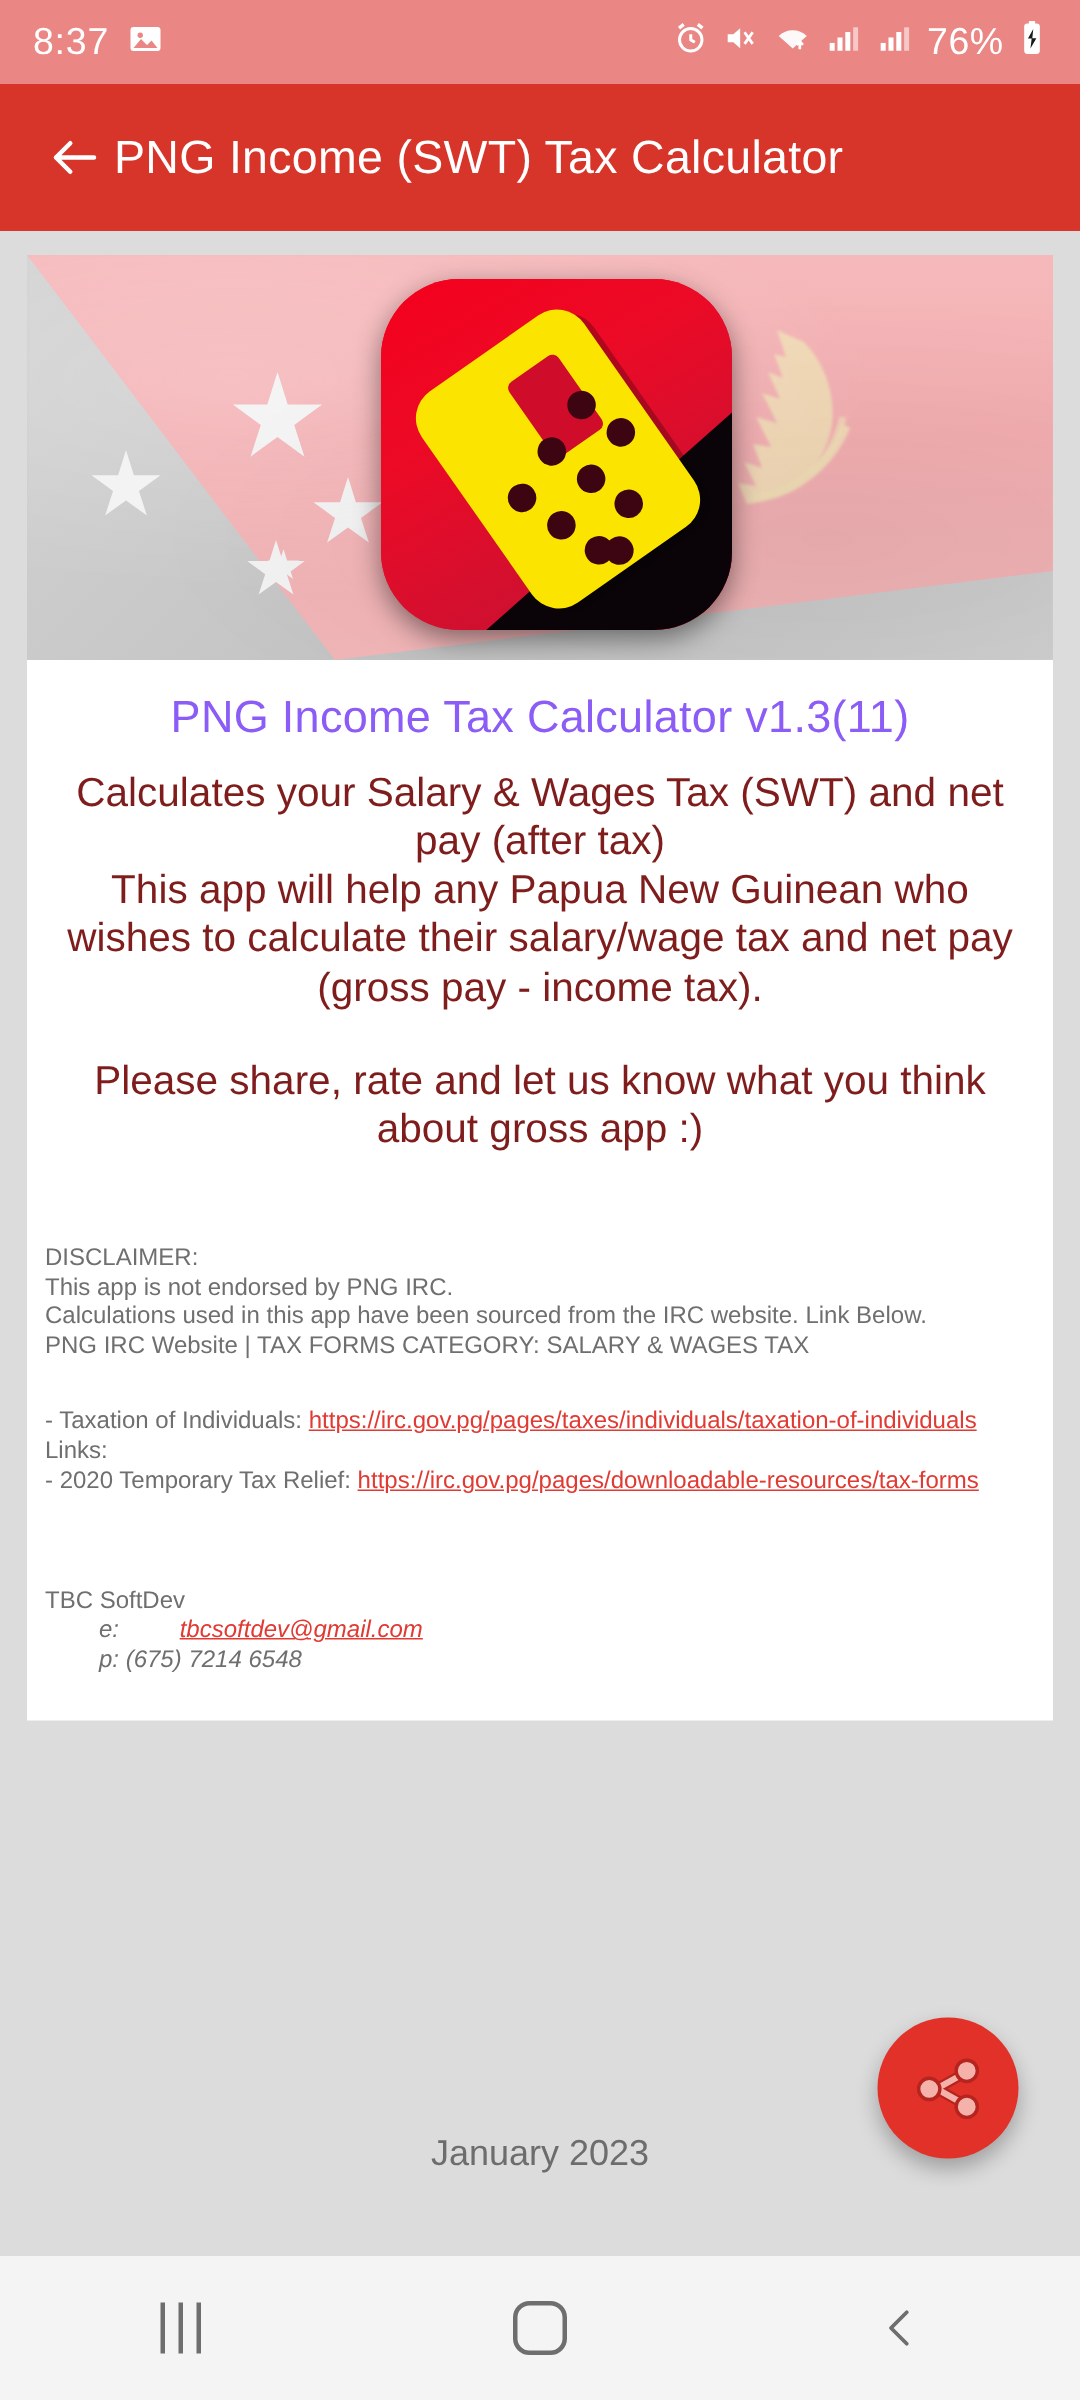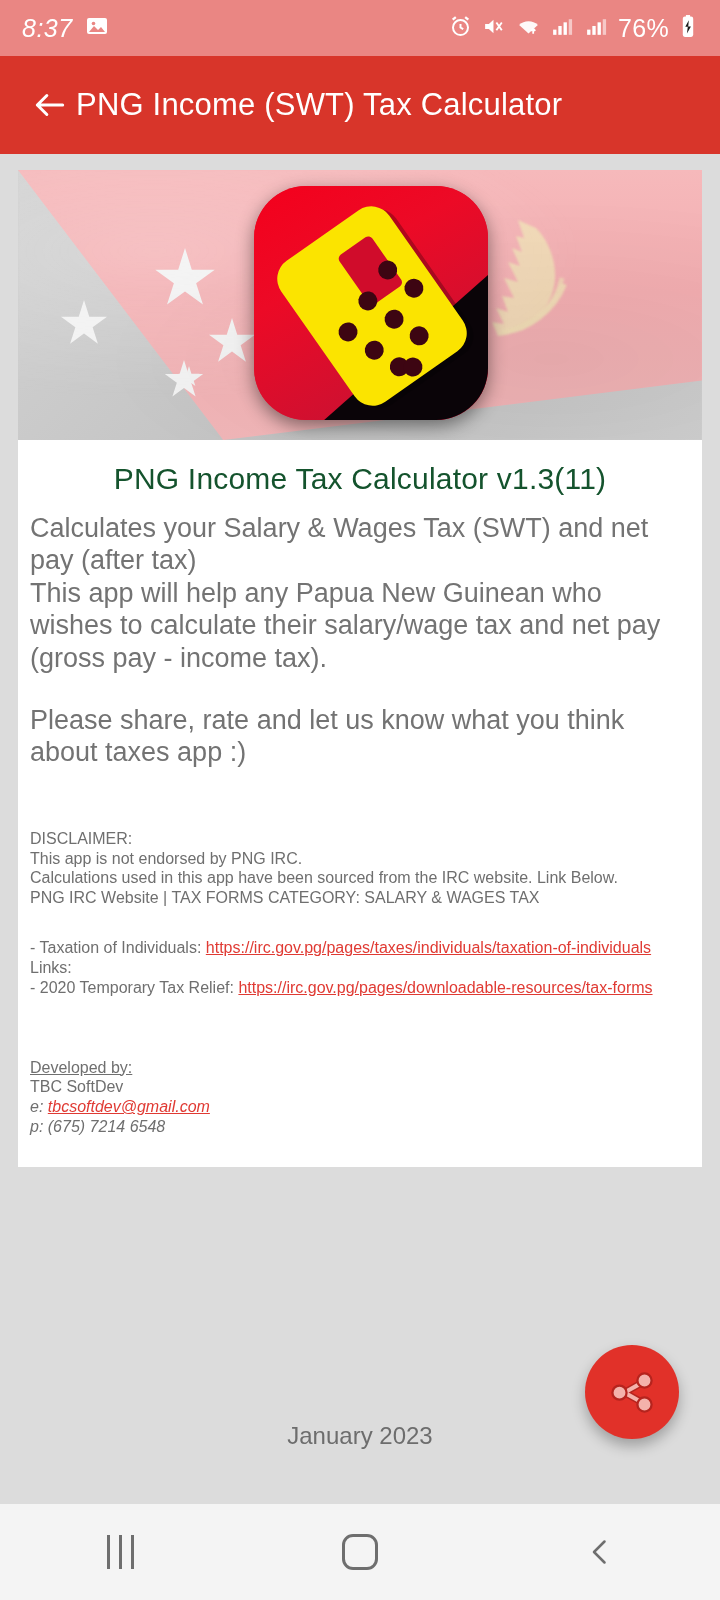--- a/index.html
+++ b/index.html
@@ -12,21 +12,21 @@
   }
 
   
   .statusbar{
     height:56px; width:100%;
     background:#ea8683;
     display:flex; align-items:center;
     padding:0 22px;
     color:#ffffff;
   }
-  .sb-left{ display:flex; align-items:center; gap:12px;font-style:italic; }
+  .sb-left{ display:flex; align-items:center; gap:12px; }
   .sb-time{ font-size:25px; letter-spacing:.5px; }
   .sb-right{ margin-left:auto; display:flex; align-items:center; gap:9px; }
   .sb-pct{ font-size:25px; letter-spacing:.3px; }
   .ic{ display:block; }
 
   
   .appbar{
     height:98px; width:100%;
     background:#d8352a;
     display:flex; align-items:center;
@@ -136,47 +136,48 @@
   
   .card{
     position:absolute; left:18px; top:286px;
     width:684px;
     background:#ffffff;
     padding:14px 10px 30px 10px;
   }
   .card-title{
     text-align:center;
     font-size:30px;
-    color:#14532d;
+    color:#8b5cf6;
     padding:8px 0 16px 0;
     letter-spacing:.2px;
   }
   .desc{
     font-size:27px;
     line-height:1.2;
-    color:#737373;
+    color:#7f1d1d;
     padding:0 2px;
     white-space:pre-wrap;
+    text-align:center;
   }
   .gap-lg{ height:30px; }
   .small{
     font-size:16px;
     line-height:1.24;
     color:#6f6f6f;
     padding:0 2px;
     white-space:pre-wrap;
   }
   .lnk{
     color:#e03a33;
     text-decoration:underline;
     text-decoration-color:#e03a33;
     word-break:break-all;
   }
   .u{ text-decoration:underline; }
-  .it{ font-style:italic; }
+  .it{ font-style:italic;margin-left:36px; }
 
   
   .fab{
     position:absolute;
     left:585px; top:1191px;
     width:94px; height:94px;
     border-radius:50%;
     background:#e13129;
     box-shadow:0 7px 14px rgba(0,0,0,.28);
     display:flex; align-items:center; justify-content:center;
@@ -311,38 +312,37 @@
         <div class="dot" style="left:55px;top:150px;"></div>
       </div>
     </div>
   </div>
 
   <div class="card">
     <div class="card-title">PNG Income Tax Calculator v1.3(11)</div>
     <div class="desc">Calculates your Salary &amp; Wages Tax (SWT) and net pay (after tax)
 This app will help any Papua New Guinean who wishes to calculate their salary/wage tax and net pay (gross pay - income tax).</div>
     <div class="gap-lg"></div>
-    <div class="desc">Please share, rate and let us know what you think about taxes app :)</div>
+    <div class="desc">Please share, rate and let us know what you think about gross app :)</div>
     <div class="gap-lg"></div>
     <div class="gap-lg"></div>
 
     <div class="small">DISCLAIMER:</div>
     <div class="small">This app is not endorsed by PNG IRC.
 Calculations used in this app have been sourced from the IRC website. Link Below.
 PNG IRC Website | TAX FORMS CATEGORY: SALARY &amp; WAGES TAX</div>
     <div class="gap-lg"></div>
 
     <div class="small"><span>- Taxation of Individuals: </span><a class="lnk" href="#">https://irc.gov.pg/pages/taxes/individuals/taxation-of-individuals</a></div>
     <div class="small">Links:</div>
     <div class="small"><span>- 2020 Temporary Tax Relief: </span><a class="lnk" href="#">https://irc.gov.pg/pages/downloadable-resources/tax-forms</a></div>
 
     <div class="gap-lg"></div>
     <div class="gap-lg"></div>
 
-    <div class="small u">Developed by:</div>
     <div class="small">TBC SoftDev</div>
     <div class="small it"><span>e: </span><a class="lnk it" href="#">tbcsoftdev@gmail.com</a></div>
     <div class="small it">p: (675) 7214 6548</div>
   </div>
 
   <div class="fab">
     <svg width="50" height="50" viewBox="0 0 24 24">
       <path d="M8.6 12.1l7-3.9M8.6 12.4l7 3.9" stroke="#b5241e" stroke-width="3.4" fill="none" stroke-linecap="round"></path>
       <path d="M8.6 12.1l7-3.9M8.6 12.4l7 3.9" stroke="#f4b2ab" stroke-width="2" fill="none" stroke-linecap="round"></path>
       <circle cx="18" cy="6.5" r="3.4" fill="#f4b2ab" stroke="#b5241e" stroke-width="1.1"></circle>

